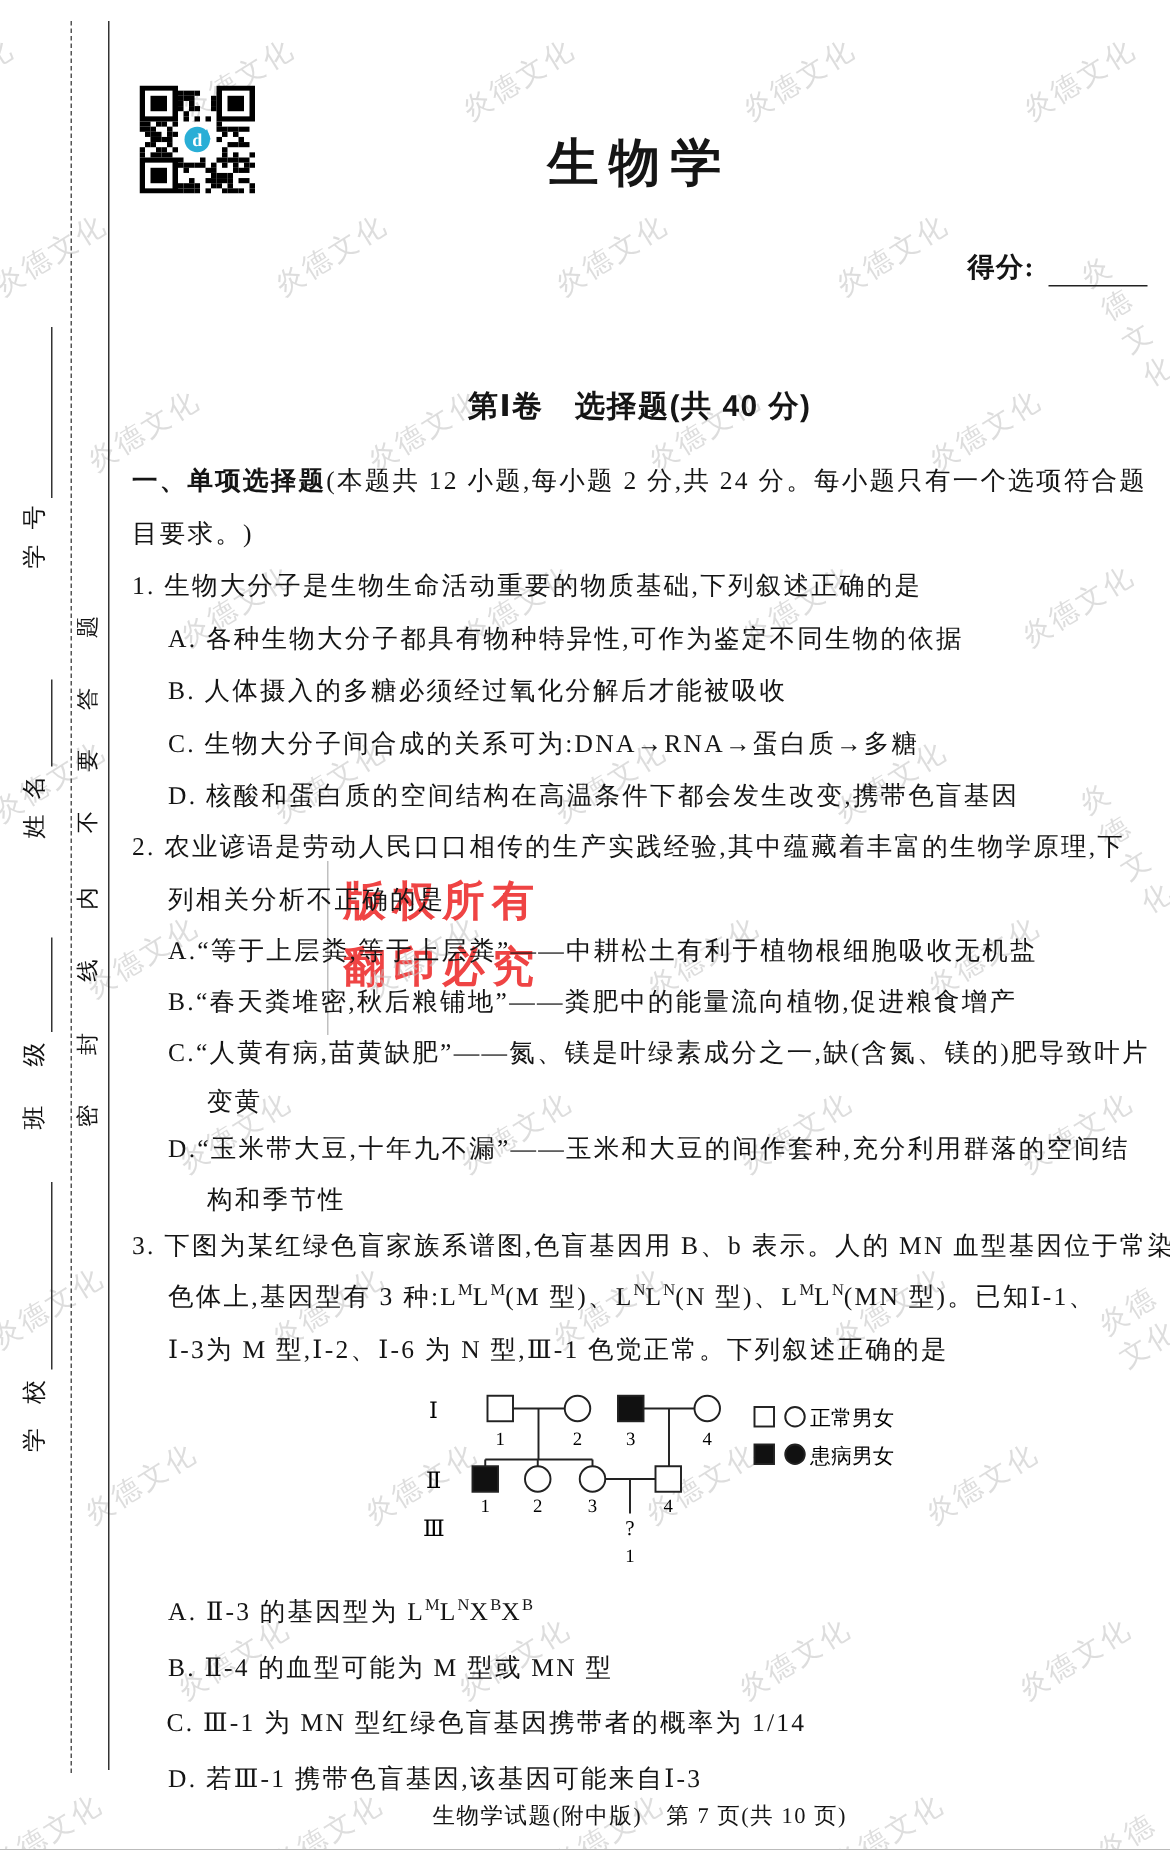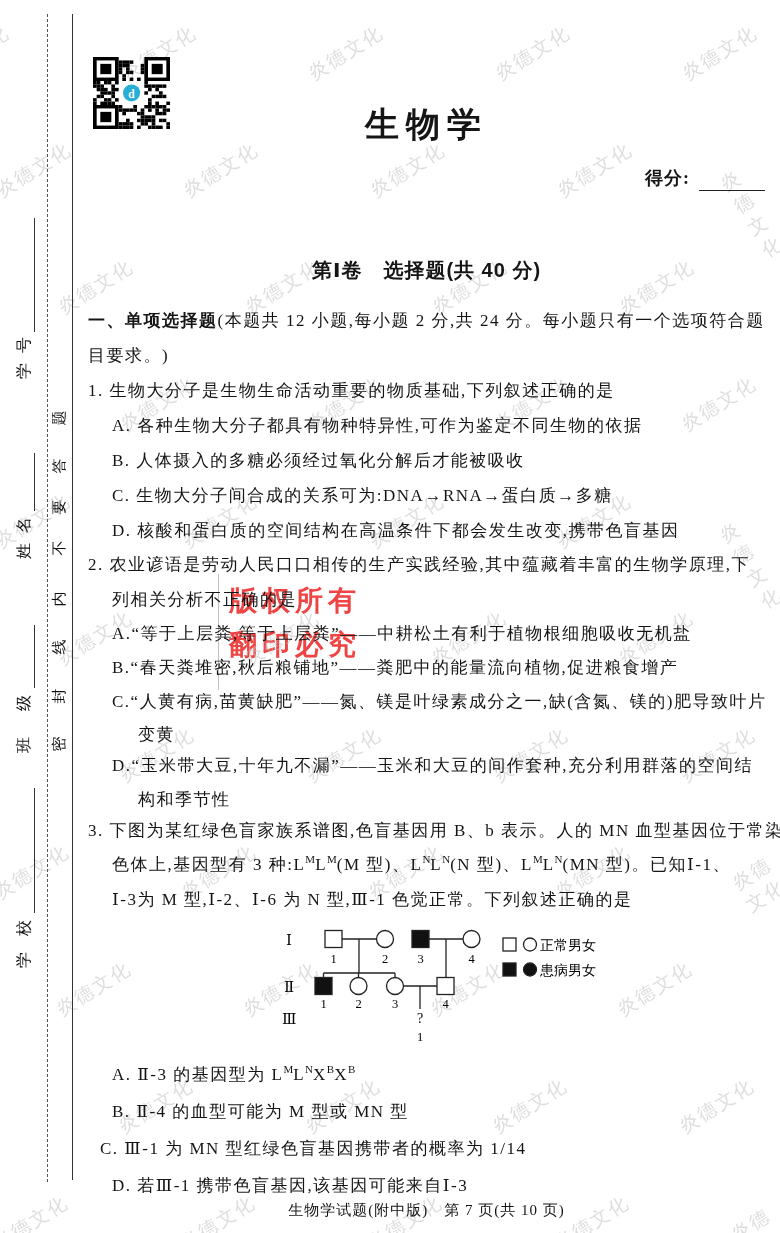--- a/index.html
+++ b/index.html
@@ -3,21 +3,21 @@
 <meta charset="utf-8">
 <style>
   html,body{margin:0;padding:0;background:#888;}
   .page{position:relative;width:780px;height:1233px;background:#ffffff;overflow:hidden;
         font-family:"Liberation Serif","DejaVu Serif",serif;color:#151515;}
   .abs{position:absolute;white-space:nowrap;}
   .center-line{position:absolute;left:88px;width:677px;text-align:center;white-space:nowrap;}
   .body-line{font-size:17px;letter-spacing:1.5px;}
   .body-line sup{font-size:11px;letter-spacing:0;}
   .exam-title{font-size:24px;font-weight:800;letter-spacing:1px;}
-  .subject-title{font-family:"Liberation Sans","DejaVu Sans",sans-serif;font-size:34px;font-weight:700;letter-spacing:7px;margin-top:16px;}
+  .subject-title{font-family:"Liberation Sans","DejaVu Sans",sans-serif;font-size:34px;font-weight:700;letter-spacing:7px;}
   .part-title{font-family:"Liberation Sans","DejaVu Sans",sans-serif;font-size:20px;font-weight:700;letter-spacing:1px;}
   .sec-head{font-family:"Liberation Sans","DejaVu Sans",sans-serif;font-weight:700;}
   .score{font-size:18px;font-weight:700;letter-spacing:1px;}
   .score-line{position:absolute;background:#222;height:1px;}
   .footer-line{font-size:15px;letter-spacing:1px;}
   
   .vrule-dashed{position:absolute;left:47px;top:14px;height:1168px;width:0;border-left:1px dashed #555;}
   .vrule-solid{position:absolute;left:72px;top:14px;height:1166px;width:0;border-left:1px solid #333;}
   .vchar{position:absolute;width:22px;height:22px;font-size:16px;line-height:22px;text-align:center;
          transform:rotate(-90deg);color:#111;}
@@ -342,18 +342,18 @@
 
       <text x="142" y="100" font-size="14" text-anchor="middle">?</text>
       <text x="142" y="118" font-size="12.5" text-anchor="middle">1</text>
 
       <text x="262" y="27" font-size="14">正常男女</text>
       <text x="262" y="52" font-size="14">患病男女</text>
     </svg>
 
     <div class="abs body-line" style="left:112px;top:1063px">A. Ⅱ-3 的基因型为 L<sup>M</sup>L<sup>N</sup>X<sup>B</sup>X<sup>B</sup></div>
     <div class="abs body-line" style="left:112px;top:1100px">B. Ⅱ-4 的血型可能为 M 型或 MN 型</div>
-    <div class="abs body-line" style="left:100px;top:1137px">C. Ⅲ-1 为 MN 型红绿色盲基因携带者的概率为 1/14</div>
+    <div class="abs body-line" style="left:111px;top:1137px">C. Ⅲ-1 为 MN 型红绿色盲基因携带者的概率为 1/14</div>
     <div class="abs body-line" style="left:112px;top:1174px">D. 若Ⅲ-1 携带色盲基因,该基因可能来自Ⅰ-3</div>
 
     <div class="center-line footer-line" style="top:1201px">生物学试题(附中版)　第 7 页(共 10 页)</div>
   </div>
 </div>
 
 </body></html>

